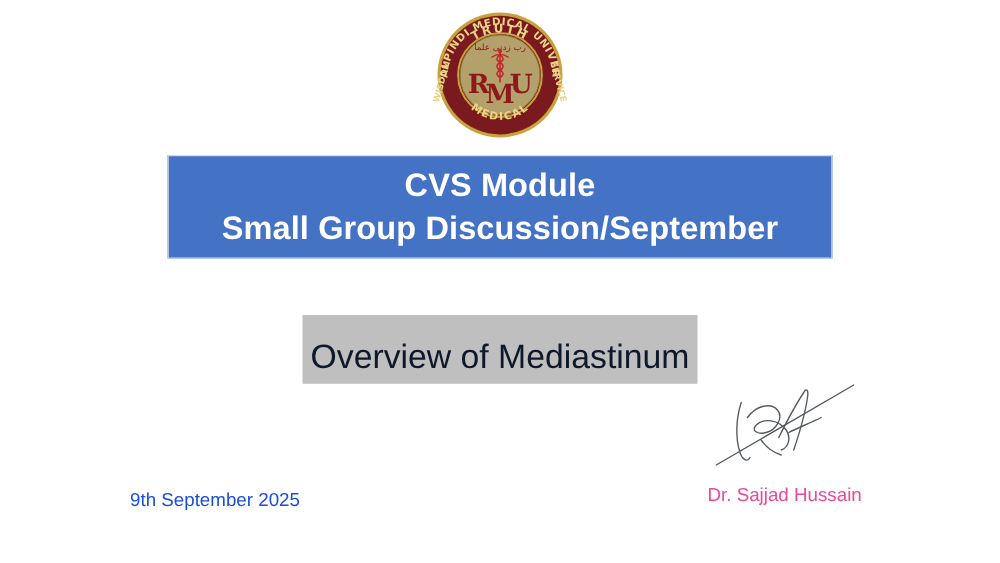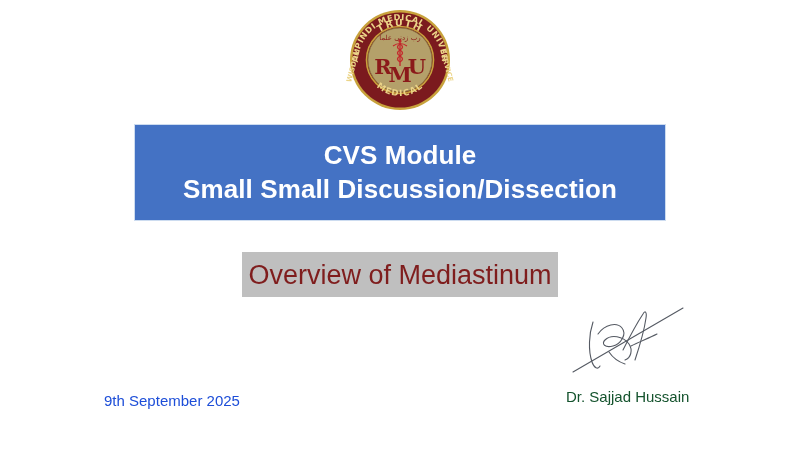--- a/index.html
+++ b/index.html
@@ -30,21 +30,21 @@
     background: #ffffff;
   }
   .logo-svg { display: block; width: 118px; height: 108px; }
 
   
   .title-banner {
     position: absolute;
     left: 134px;
     top: 124px;
     width: 532px;
-    height: 97px;
+    height: 83px;
     background: #4472C4;
     border: 1px solid #cddcf0;
     box-sizing: border-box;
     display: flex;
     flex-direction: column;
     align-items: center;
     justify-content: center;
   }
   .title-line {
     color: #ffffff;
@@ -62,24 +62,24 @@
   .subtitle-wrap {
     position: absolute;
     left: 0;
     top: 252px;
     width: 800px;
     text-align: center;
   }
   .subtitle {
     display: inline-block;
     background: #bfbfbf;
-    color: #7f1d1d;
+    color: #0f172a;
     font-size: 27px;
     line-height: 1.32;
-    padding: 6px 6px 3px 6px;
+    padding: 16px 6px 3px 6px;
     white-space: nowrap;
   }
 
   
   .signature {
     position: absolute;
     left: 565px;
     top: 300px;
     width: 125px;
     height: 78px;
@@ -93,21 +93,21 @@
     top: 392px;
     font-size: 15px;
     color: #1d4ed8;
     white-space: nowrap;
   }
   .presenter-block {
     position: absolute;
     left: 566px;
     top: 386px;
     font-size: 15px;
-    color: #14532d;
+    color: #ec4899;
     line-height: 1.42;
     white-space: nowrap;
   }
   .presenter-block div { white-space: nowrap; }
 </style>
 </head>
 <body>
 
 <div class="slide">
 
@@ -157,21 +157,21 @@
       </g>
 
       <text x="42" y="70" font-family="DejaVu Serif, serif" font-size="21" font-weight="bold" fill="#8B1A1A" text-anchor="middle">R</text>
       <text x="59" y="78" font-family="DejaVu Serif, serif" font-size="21" font-weight="bold" fill="#8B1A1A" text-anchor="middle">M</text>
       <text x="76" y="70" font-family="DejaVu Serif, serif" font-size="21" font-weight="bold" fill="#8B1A1A" text-anchor="middle">U</text>
     </svg>
   </div>
 
   <div class="title-banner">
     <div class="title-line">CVS Module</div>
-    <div class="title-line sub">Small Small Discussion/Dissection</div>
+    <div class="title-line sub">Small Group Discussion/September</div>
   </div>
 
   <div class="subtitle-wrap">
     <span class="subtitle">Overview of Mediastinum</span>
   </div>
 
   <div class="signature">
     <svg viewBox="0 0 125 78" xmlns="http://www.w3.org/2000/svg">
       <g fill="none" stroke="#555a63" stroke-width="1.1" stroke-linecap="round" stroke-linejoin="round">
 

